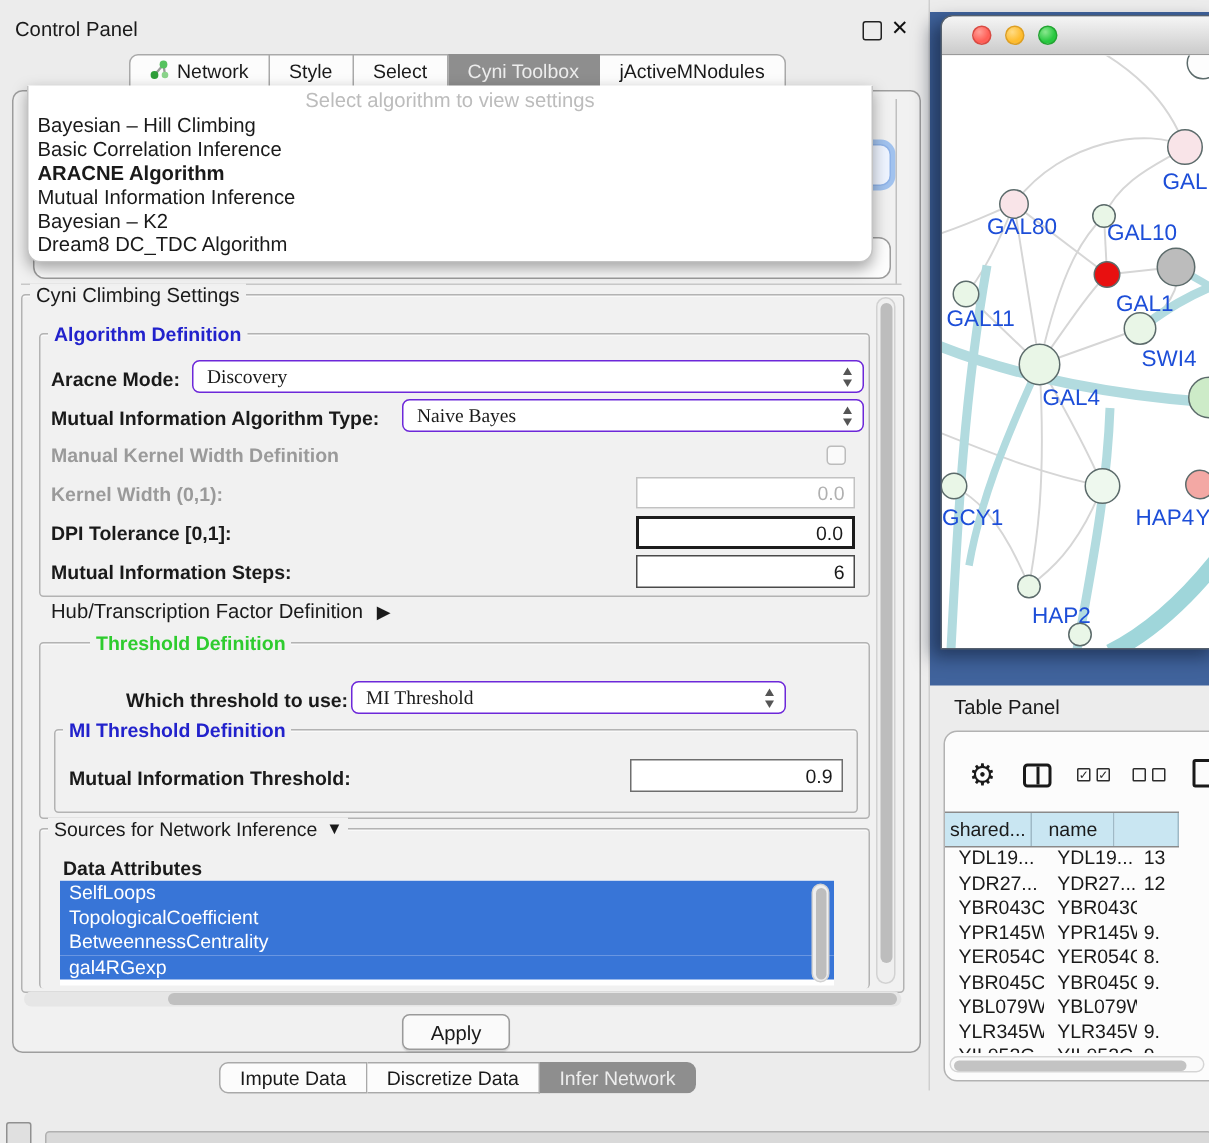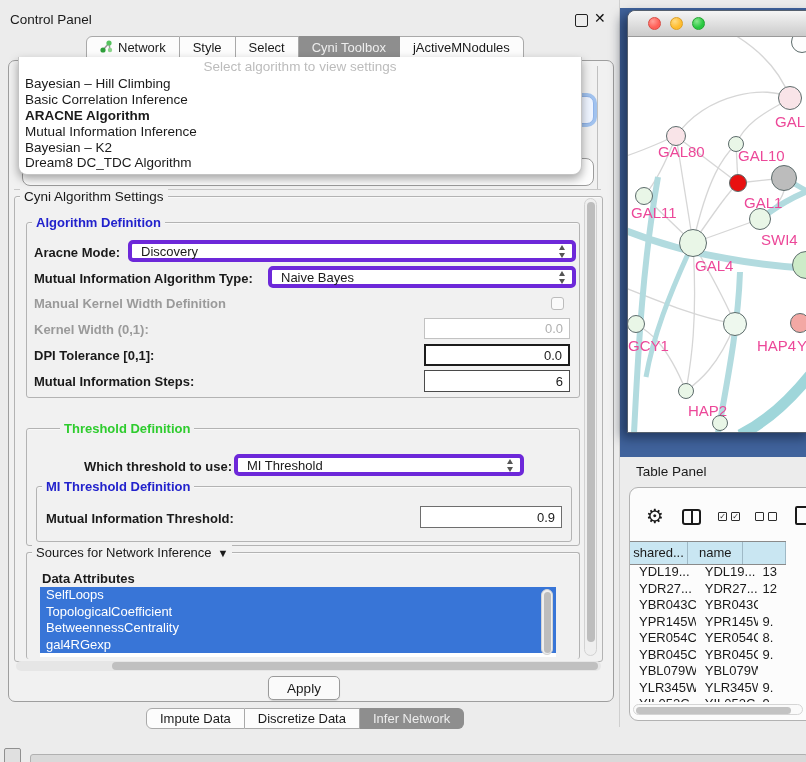--- a/index.html
+++ b/index.html
@@ -11,21 +11,21 @@
   .blabel{position:absolute;font-size:13px;font-weight:bold;white-space:nowrap;}
   .disabled{color:#9a9a9a !important;}
 
   
   .groupbox{position:absolute;border:1px solid #b3b3b3;border-radius:3px;box-shadow:inset 0 1px 0 rgba(255,255,255,.6);}
   .gtitle{position:absolute;background:#f1f1f1;padding:0 4px;font-size:13px;white-space:nowrap;z-index:4;}
   .gtitle.blue{color:#2222cc;font-weight:bold;}
   .gtitle.green{color:#2ecc2e;font-weight:bold;margin-left:28px;}
 
   
-  .combo{position:absolute;background:#fff;border:4px solid #6d28d9;border-radius:5px;display:flex;align-items:center;box-sizing:border-box;}
+  .combo{position:absolute;background:#fff;border:1px solid #6d28d9;border-radius:5px;display:flex;align-items:center;box-sizing:border-box;font-family:Liberation Serif, serif;}
   .combo .val{flex:1;padding-left:9px;font-size:13px;white-space:nowrap;overflow:hidden;}
   .spinner{width:15px;display:flex;flex-direction:column;align-items:center;gap:3px;padding-right:3px;}
   .tri-up{width:0;height:0;border-left:3.5px solid transparent;border-right:3.5px solid transparent;border-bottom:5px solid #555;}
   .tri-dn{width:0;height:0;border-left:3.5px solid transparent;border-right:3.5px solid transparent;border-top:5px solid #555;}
 
   
   .field{position:absolute;background:#fff;box-sizing:border-box;display:flex;align-items:center;justify-content:flex-end;padding-right:6px;font-size:13px;}
   .field.dis{border:1px solid #c2c2c2;color:#b0b0b0;}
   .field.dark{border:2px solid #1c1c1c;}
   .field.mid{border:1px solid #4a4a4a;}
@@ -59,21 +59,21 @@
 
   
   .checkbox{position:absolute;width:13px;height:13px;background:#fafafa;border:1px solid #bcbcbc;border-radius:3px;box-sizing:border-box;}
 
   
   #net-window{position:absolute;left:627px;top:10px;width:185px;height:421px;border:1px solid #55606e;border-radius:8px 0 0 0;box-shadow:-6px 5px 12px rgba(5,15,35,.5);background:#fff;}
   #net-titlebar{position:absolute;left:0;top:0;right:0;height:25px;background:linear-gradient(#f5f5f5,#cbcbcb);border-bottom:1px solid #9a9a9a;border-radius:8px 0 0 0;}
   .tlight{position:absolute;top:6px;width:13px;height:13px;border-radius:50%;box-sizing:border-box;}
   #net-content{position:absolute;left:0;top:26px;right:0;bottom:0;background:#fff;overflow:hidden;}
   .node{position:absolute;border:1.4px solid #5c6b6b;border-radius:50%;box-sizing:border-box;}
-  .nlabel{position:absolute;font-size:15px;color:#ec4899;white-space:nowrap;}
+  .nlabel{position:absolute;font-size:15px;color:#1d4ed8;white-space:nowrap;}
 
   
   #tp-box{position:absolute;left:629px;top:487px;width:185px;height:234px;background:#fcfcfc;border:1px solid #b2b2b2;border-radius:9px 0 0 9px;box-sizing:border-box;}
   .th{box-sizing:border-box;height:22px;line-height:22px;text-align:center;background:#c9e6f2;border-right:1px solid #9fb9c6;font-size:13px;overflow:hidden;white-space:nowrap;}
   .tr{display:flex;height:16.5px;line-height:16.5px;}
   .td{box-sizing:border-box;overflow:hidden;white-space:nowrap;font-size:13px;}
   .icon-cols{position:absolute;width:19px;height:16px;border:2px solid #1a1a1a;border-radius:3px;box-sizing:border-box;}
   .icon-cols:before{content:"";position:absolute;left:7px;top:0;bottom:0;width:2px;background:#1a1a1a;}
   .cbx{display:inline-block;width:9px;height:9px;border:1.6px solid #2c2c2c;border-radius:1px;box-sizing:border-box;font-size:8px;line-height:7px;text-align:center;color:#2c2c2c;font-weight:bold;}
   .icon-doc{position:absolute;width:14px;height:19px;border:2px solid #1a1a1a;border-radius:2px;box-sizing:border-box;}
@@ -128,21 +128,21 @@
           <div class="popup-item">Bayesian – Hill Climbing</div>
           <div class="popup-item">Basic Correlation Inference</div>
           <div class="popup-item bold">ARACNE Algorithm</div>
           <div class="popup-item">Mutual Information Inference</div>
           <div class="popup-item">Bayesian – K2</div>
           <div class="popup-item">Dream8 DC_TDC Algorithm</div>
         </div>
     </div>
 
     <div class="groupbox" style="left:14px;top:196px;width:587px;height:464px;"></div>
-    <span class="gtitle" style="left:20px;top:189px;font-size:13.5px;">Cyni Algorithm Settings</span>
+    <span class="gtitle" style="left:20px;top:189px;font-size:13.5px;">Cyni Climbing Settings</span>
 
     <div class="groupbox" style="left:26px;top:222px;width:552px;height:174px;"></div>
     <span class="gtitle blue" style="left:32px;top:215px;">Algorithm Definition</span>
 
     <span class="blabel" style="left:34px;top:245px;">Aracne Mode:</span>
     <div class="combo" style="left:128px;top:240px;width:448px;height:22px;">
       <span class="val">Discovery</span>
       <span class="spinner">
           <span class="tri-up"></span>
           <span class="tri-dn"></span>
@@ -169,20 +169,24 @@
     <span class="blabel" style="left:34px;top:348px;">DPI Tolerance [0,1]:</span>
     <div class="field dark" style="left:424px;top:344px;width:146px;height:22px;">
         <span>0.0</span>
       </div>
 
     <span class="blabel" style="left:34px;top:374px;">Mutual Information Steps:</span>
     <div class="field mid" style="left:424px;top:370px;width:146px;height:22px;">
         <span>6</span>
       </div>
 
+    <div class="abs" style="left:34px;top:400px;display:flex;align-items:center;gap:9px;">
+      <span style="font-size:13.5px;">Hub/Transcription Factor Definition</span>
+      <span style="font-size:12px;">▶</span>
+    </div>
 
     <div class="groupbox" style="left:26px;top:428px;width:552px;height:116px;"></div>
     <span class="gtitle green" style="left:32px;top:421px;">Threshold Definition</span>
 
     <span class="blabel" style="left:84px;top:459px;">Which threshold to use:</span>
     <div class="combo" style="left:234px;top:454px;width:290px;height:22px;">
       <span class="val">MI Threshold</span>
       <span class="spinner">
           <span class="tri-up"></span>
           <span class="tri-dn"></span>

